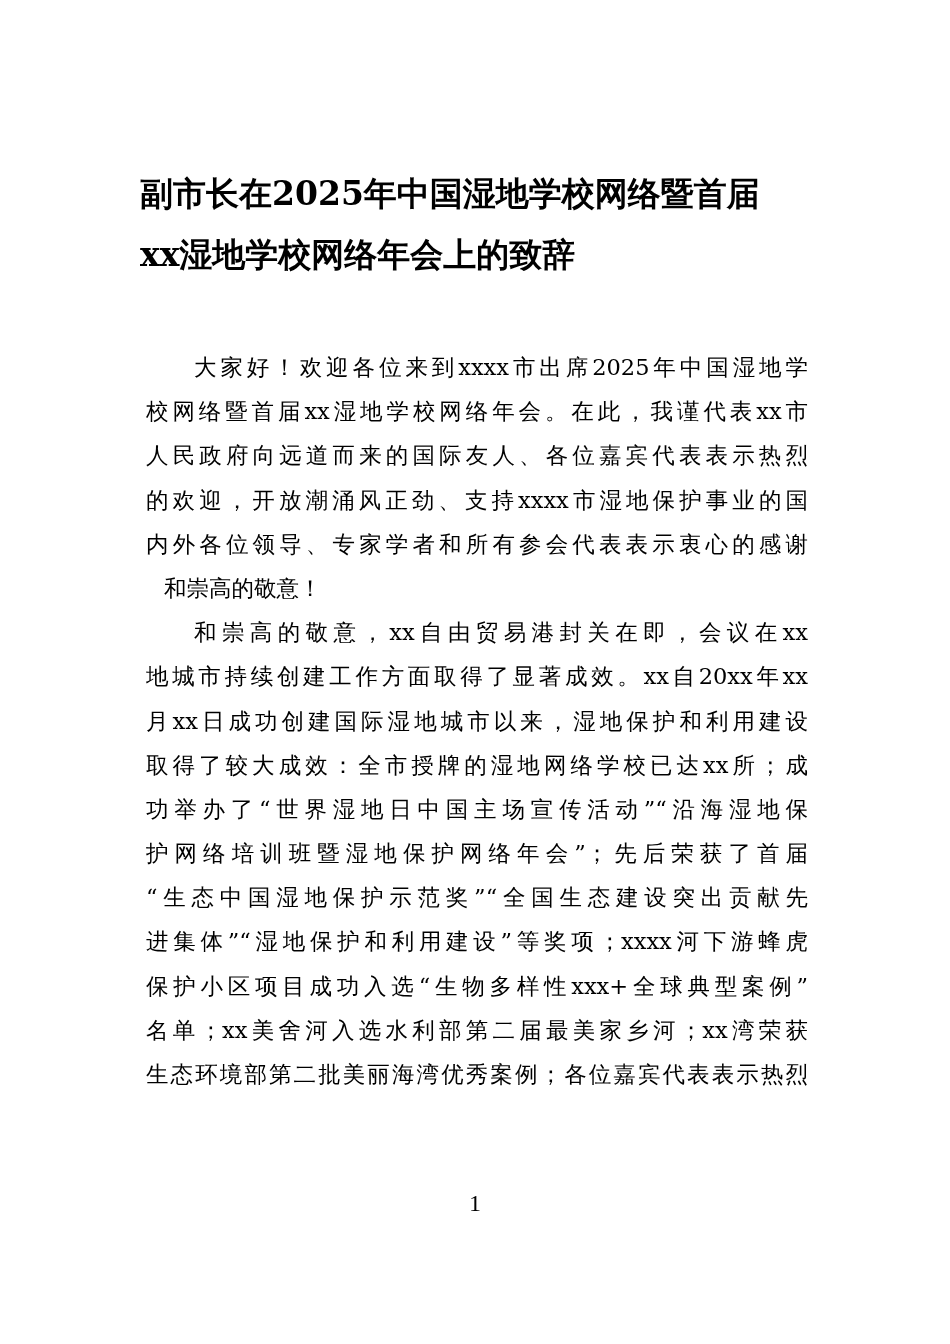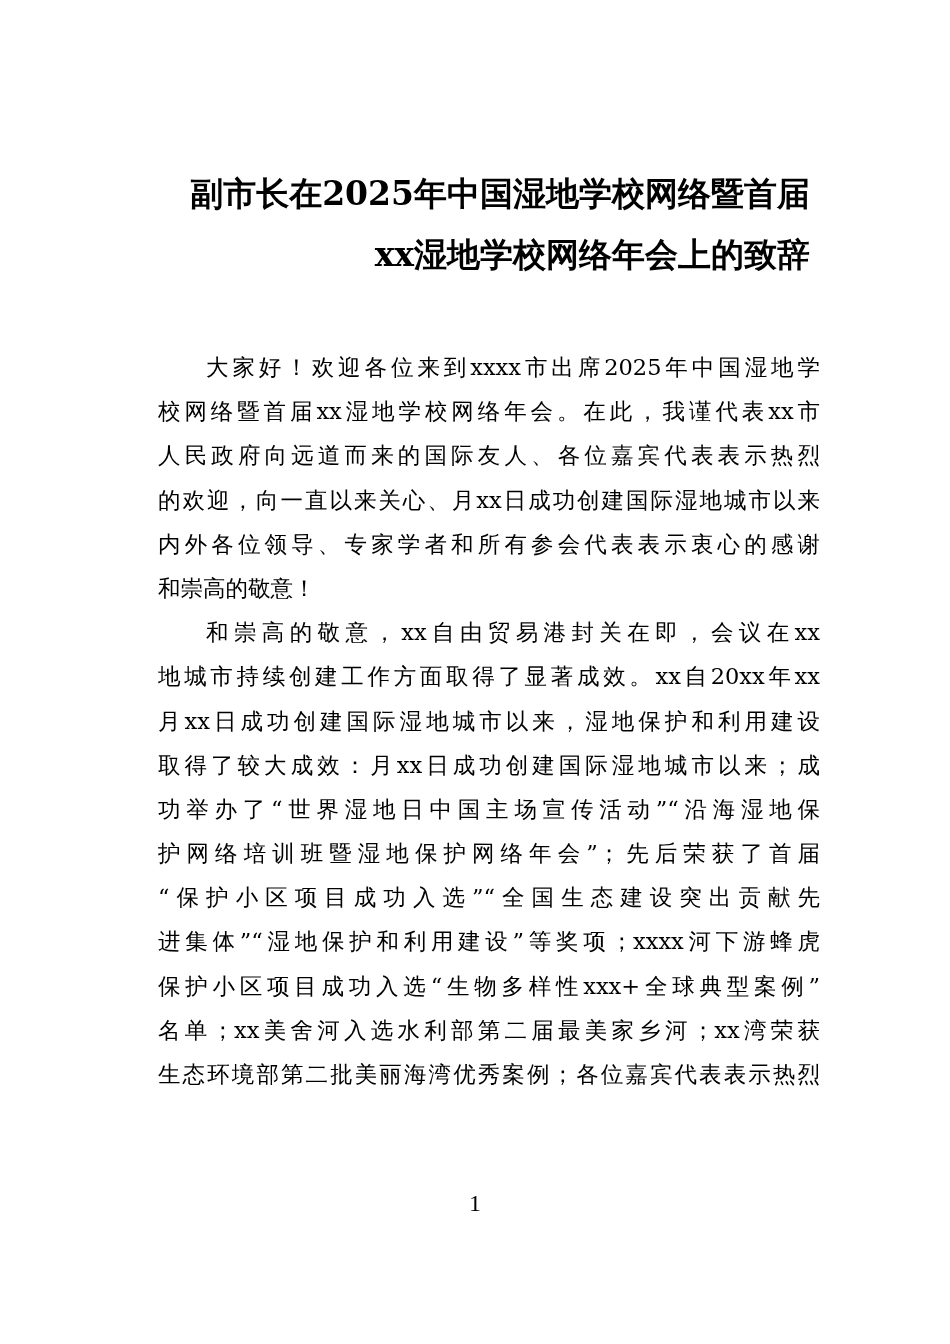--- a/index.html
+++ b/index.html
@@ -19,46 +19,47 @@
       position: absolute;
       left: 0; top: 0;
       width: 950px;
       height: 1344px;
       background: #ffffff;
     }
     .title {
       position: absolute;
       left: 140px;
       width: 670px;
-      text-align: right;
+      text-align: left;
       font-weight: bold;
       font-size: 33px;
       line-height: 45px;
       letter-spacing: 0px;
       white-space: nowrap;
     }
     .title-line-1 { top: 171px; }
     .title-line-2 { top: 232px; }
     .body-text {
       position: absolute;
-      left: 158px;
+      left: 146px;
       top: 345px;
       width: 662px;
       font-size: 22.5px;
       line-height: 44.2px;
     }
     .line {
       display: block;
       height: 44.2px;
       white-space: nowrap;
       text-align: justify;
       text-align-last: justify;
     }
     .line.last {
       text-align-last: left;
+      margin-left: 18px;
     }
     .line.indent {
       padding-left: 48px;
     }
     .page-number {
       position: absolute;
       left: 0;
       width: 950px;
       top: 1188px;
       text-align: center;
@@ -73,32 +74,32 @@
 <div class="page">
 
   <div class="title title-line-1">副市长在2025年中国湿地学校网络暨首届</div>
   <div class="title title-line-2">xx湿地学校网络年会上的致辞</div>
 
   <div class="body-text">
     <div class="paragraph">
       <span class="line indent">大家好！欢迎各位来到xxxx市出席2025年中国湿地学</span>
       <span class="line">校网络暨首届xx湿地学校网络年会。在此，我谨代表xx市</span>
       <span class="line">人民政府向远道而来的国际友人、各位嘉宾代表表示热烈</span>
-      <span class="line">的欢迎，向一直以来关心、月xx日成功创建国际湿地城市以来</span>
+      <span class="line">的欢迎，开放潮涌风正劲、支持xxxx市湿地保护事业的国</span>
       <span class="line">内外各位领导、专家学者和所有参会代表表示衷心的感谢</span>
       <span class="line last">和崇高的敬意！</span>
     </div>
     <div class="paragraph">
       <span class="line indent">和崇高的敬意，xx自由贸易港封关在即，会议在xx</span>
       <span class="line">地城市持续创建工作方面取得了显著成效。xx自20xx年xx</span>
       <span class="line">月xx日成功创建国际湿地城市以来，湿地保护和利用建设</span>
-      <span class="line">取得了较大成效：月xx日成功创建国际湿地城市以来；成</span>
+      <span class="line">取得了较大成效：全市授牌的湿地网络学校已达xx所；成</span>
       <span class="line">功举办了“世界湿地日中国主场宣传活动”“沿海湿地保</span>
       <span class="line">护网络培训班暨湿地保护网络年会”；先后荣获了首届</span>
-      <span class="line">“保护小区项目成功入选”“全国生态建设突出贡献先</span>
+      <span class="line">“生态中国湿地保护示范奖”“全国生态建设突出贡献先</span>
       <span class="line">进集体”“湿地保护和利用建设”等奖项；xxxx河下游蜂虎</span>
       <span class="line">保护小区项目成功入选“生物多样性xxx+全球典型案例”</span>
       <span class="line">名单；xx美舍河入选水利部第二届最美家乡河；xx湾荣获</span>
       <span class="line">生态环境部第二批美丽海湾优秀案例；各位嘉宾代表表示热烈</span>
     </div>
   </div>
 
   <div class="page-number">1</div>
 </div>
 

